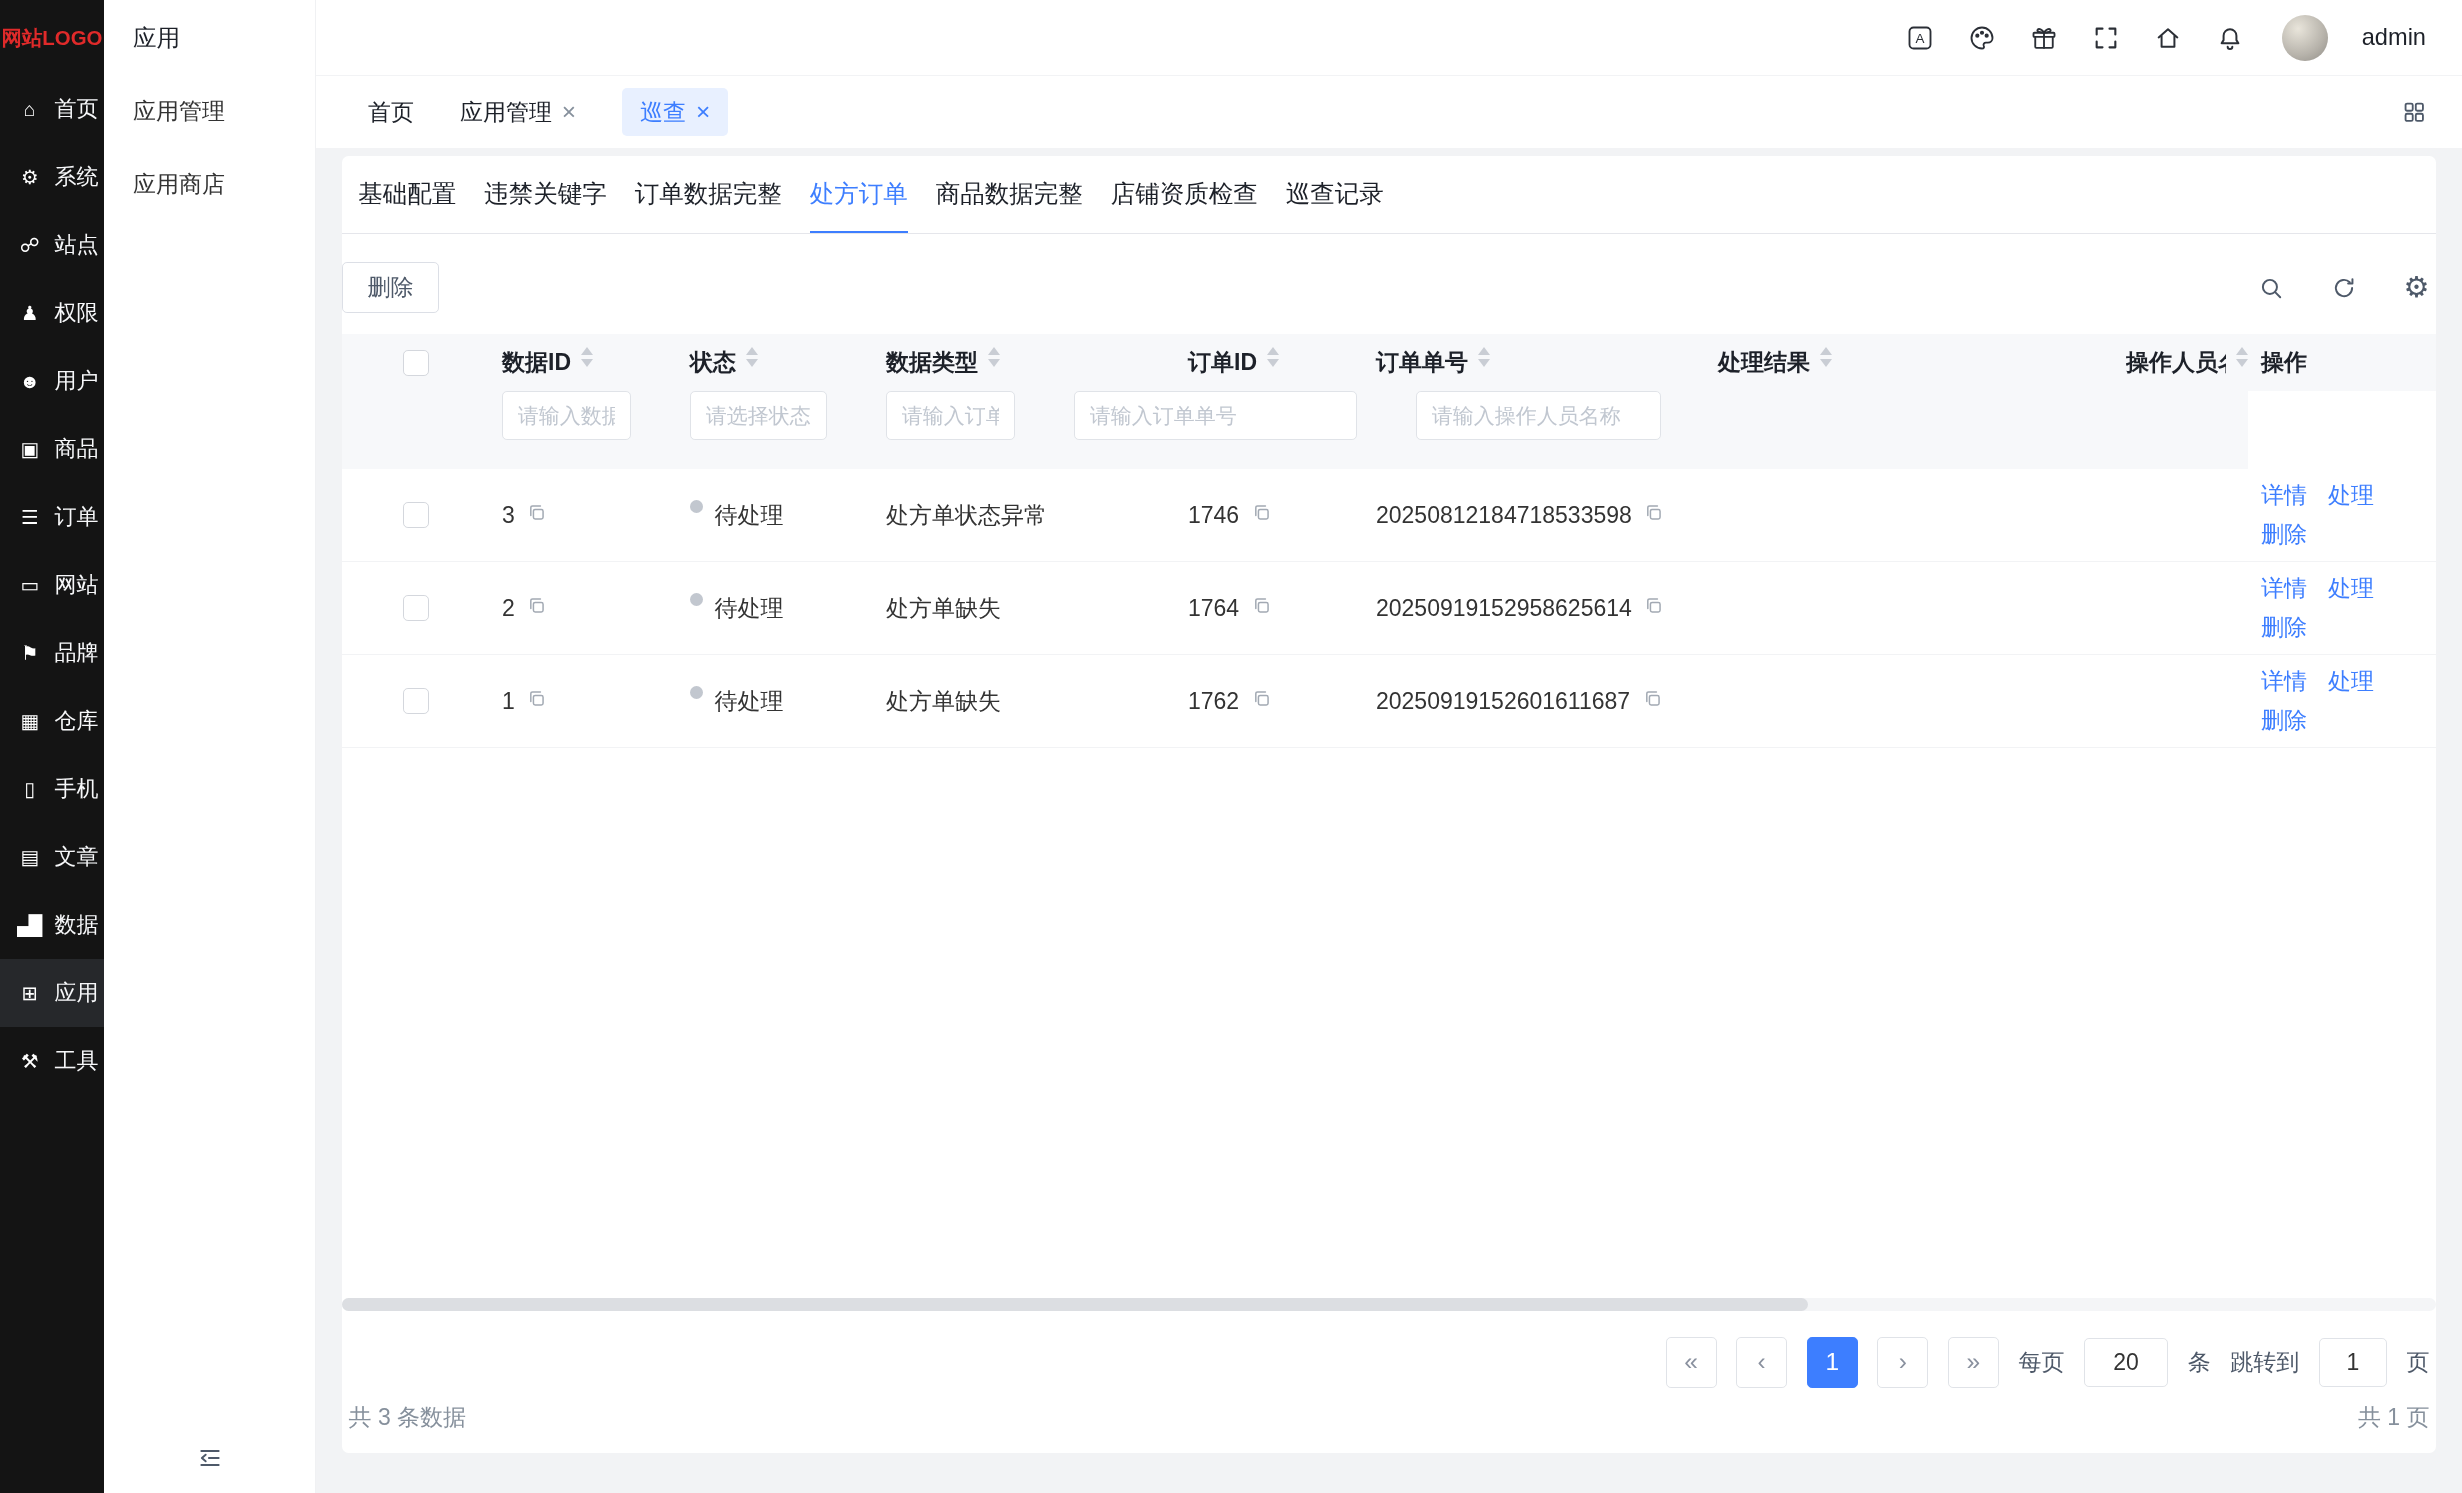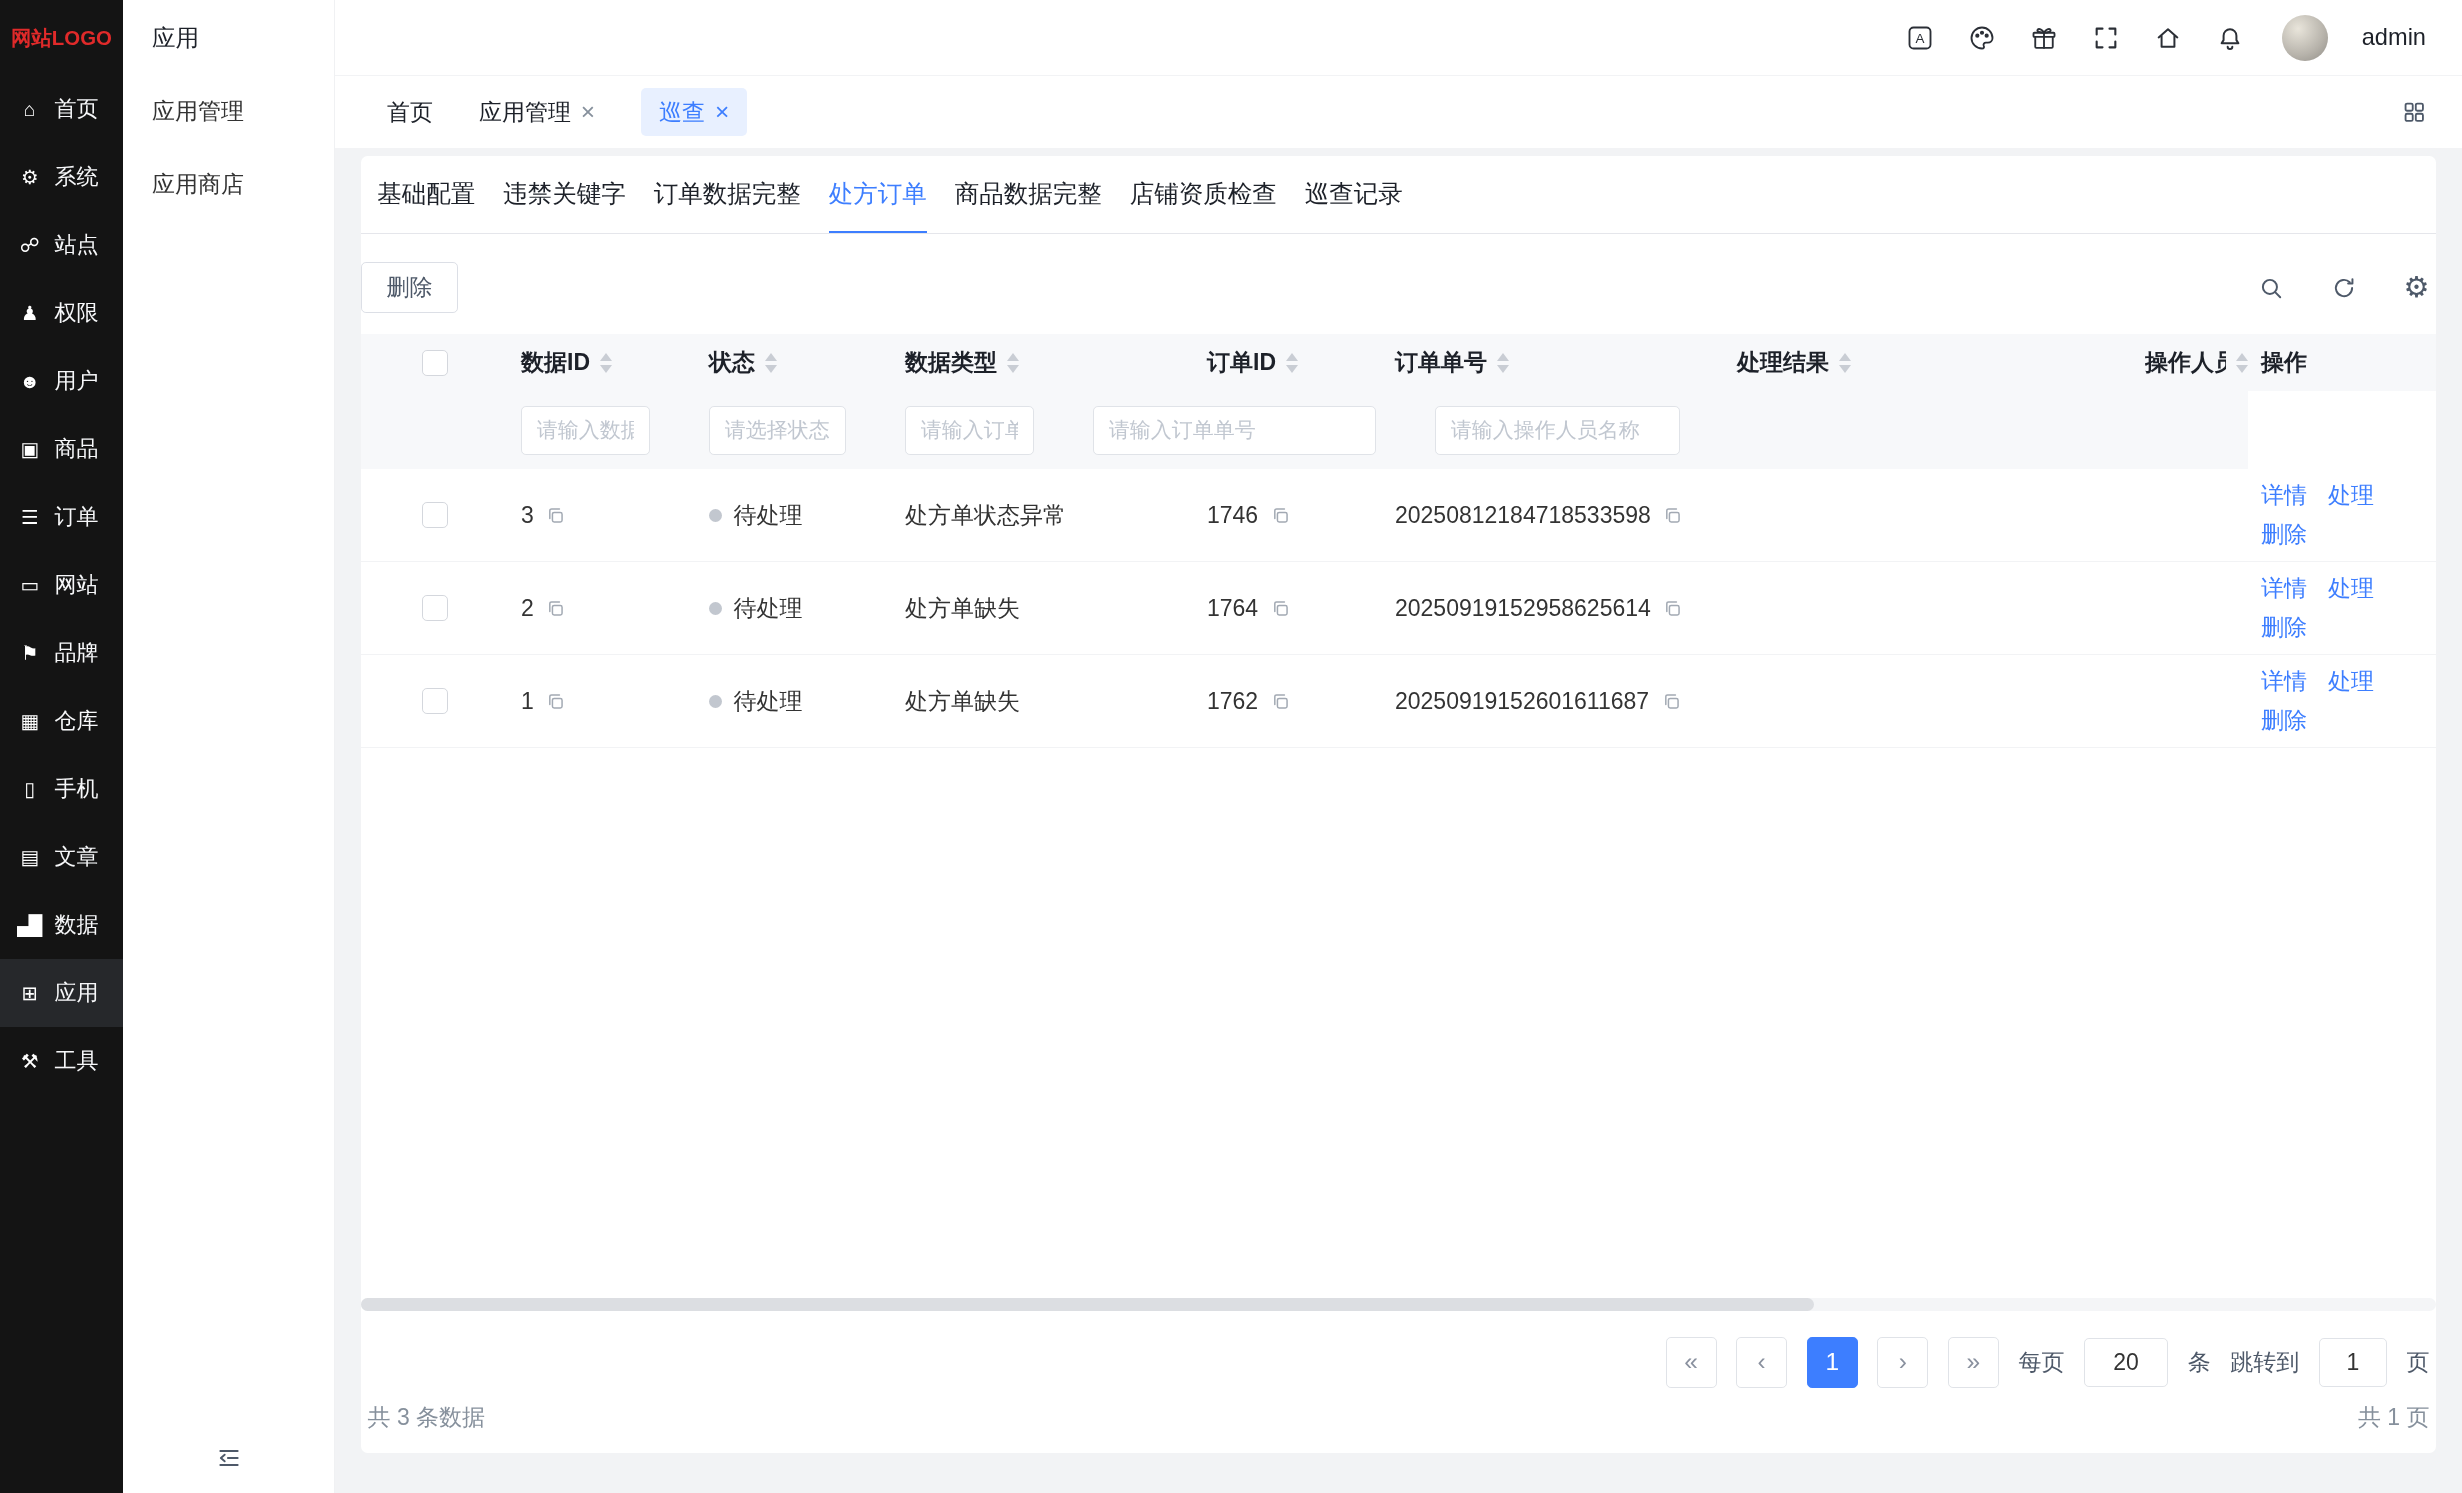--- a/index.html
+++ b/index.html
@@ -10,21 +10,21 @@
     --txt:#333;
     --txt2:#4e5969;
     --muted:#86909c;
   }
   *{margin:0;padding:0;box-sizing:border-box}
   html,body{width:2462px;height:1494px;overflow:hidden}
   body{font-family:"Liberation Sans","DejaVu Sans",sans-serif;font-size:23px;color:var(--txt);background:#f2f3f5}
   .app{display:flex;width:2462px;height:1494px}
 
   
-  .nav-dark{width:123px;flex-shrink:0;background:#141414;color:#f2f3f5;display:flex;flex-direction:column}
+  .nav-dark{width:104px;flex-shrink:0;background:#141414;color:#f2f3f5;display:flex;flex-direction:column}
   .logo{height:75px;display:flex;align-items:center;justify-content:center;font-weight:700;font-size:20.4px;color:var(--logo-red)}
   .nav-items{flex:1}
   .nav-item{height:68px;display:flex;align-items:center;gap:10.6px;padding-left:13px;cursor:pointer;font-size:22px;color:#f7f8fa}
   .nav-item.active{background:#26282b}
   .nav-ico{width:31px;display:inline-flex;justify-content:center;font-size:19.6px;color:#fff;letter-spacing:-2.4px;white-space:nowrap;overflow:hidden}
 
   
   .nav-light{width:212px;flex-shrink:0;background:#fff;position:relative;border-right:0.8px solid #f0f1f3}
   .sub-title{height:75px;display:flex;align-items:center;padding-left:29px;font-size:23.6px;color:#1d2129}
   .sub-item{height:73px;display:flex;align-items:center;padding-left:29px;font-size:23px;color:#333;cursor:pointer}
@@ -57,21 +57,21 @@
   .btn{height:51px;padding:0 24.5px;background:#fff;border:0.8px solid #dcdfe6;border-radius:4.9px;font-size:23px;color:var(--txt2);cursor:pointer;font-family:inherit}
   .toolbar-icons{margin-left:auto;display:flex;align-items:center;gap:47px;color:var(--txt2)}
   .ticon{display:inline-flex;cursor:pointer;font-size:29px;line-height:1}
 
   
   .table{flex:1;min-height:0;display:flex;flex-direction:column}
   .thead,.tfilter,.trow{display:flex;width:100%;flex-shrink:0}
   .thead{background:var(--thead);height:57px;align-items:center;font-weight:600;color:#1d2129}
   .tfilter{background:var(--thead);height:78px}
   .trow{height:93px;align-items:center;border-bottom:0.8px solid #f2f3f5}
-  .cell{display:flex;align-items:center;padding-left:13px;min-width:0}
+  .cell{display:flex;align-items:flex-start;padding-left:13px;min-width:0}
   .tfilter .cell{height:100%}
   .col-cb{width:147px;justify-content:center;padding-left:0;flex-shrink:0}
   .col-id{width:188px;flex-shrink:0}
   .col-status{width:196px;flex-shrink:0}
   .col-type{width:302px;flex-shrink:0}
   .col-oid{width:188px;flex-shrink:0}
   .col-ono{width:342px;flex-shrink:0}
   .col-res{width:408px;flex-shrink:0}
   .col-op{flex:1;min-width:0;overflow:hidden;white-space:nowrap}
   .col-act{width:188px;flex-shrink:0}

